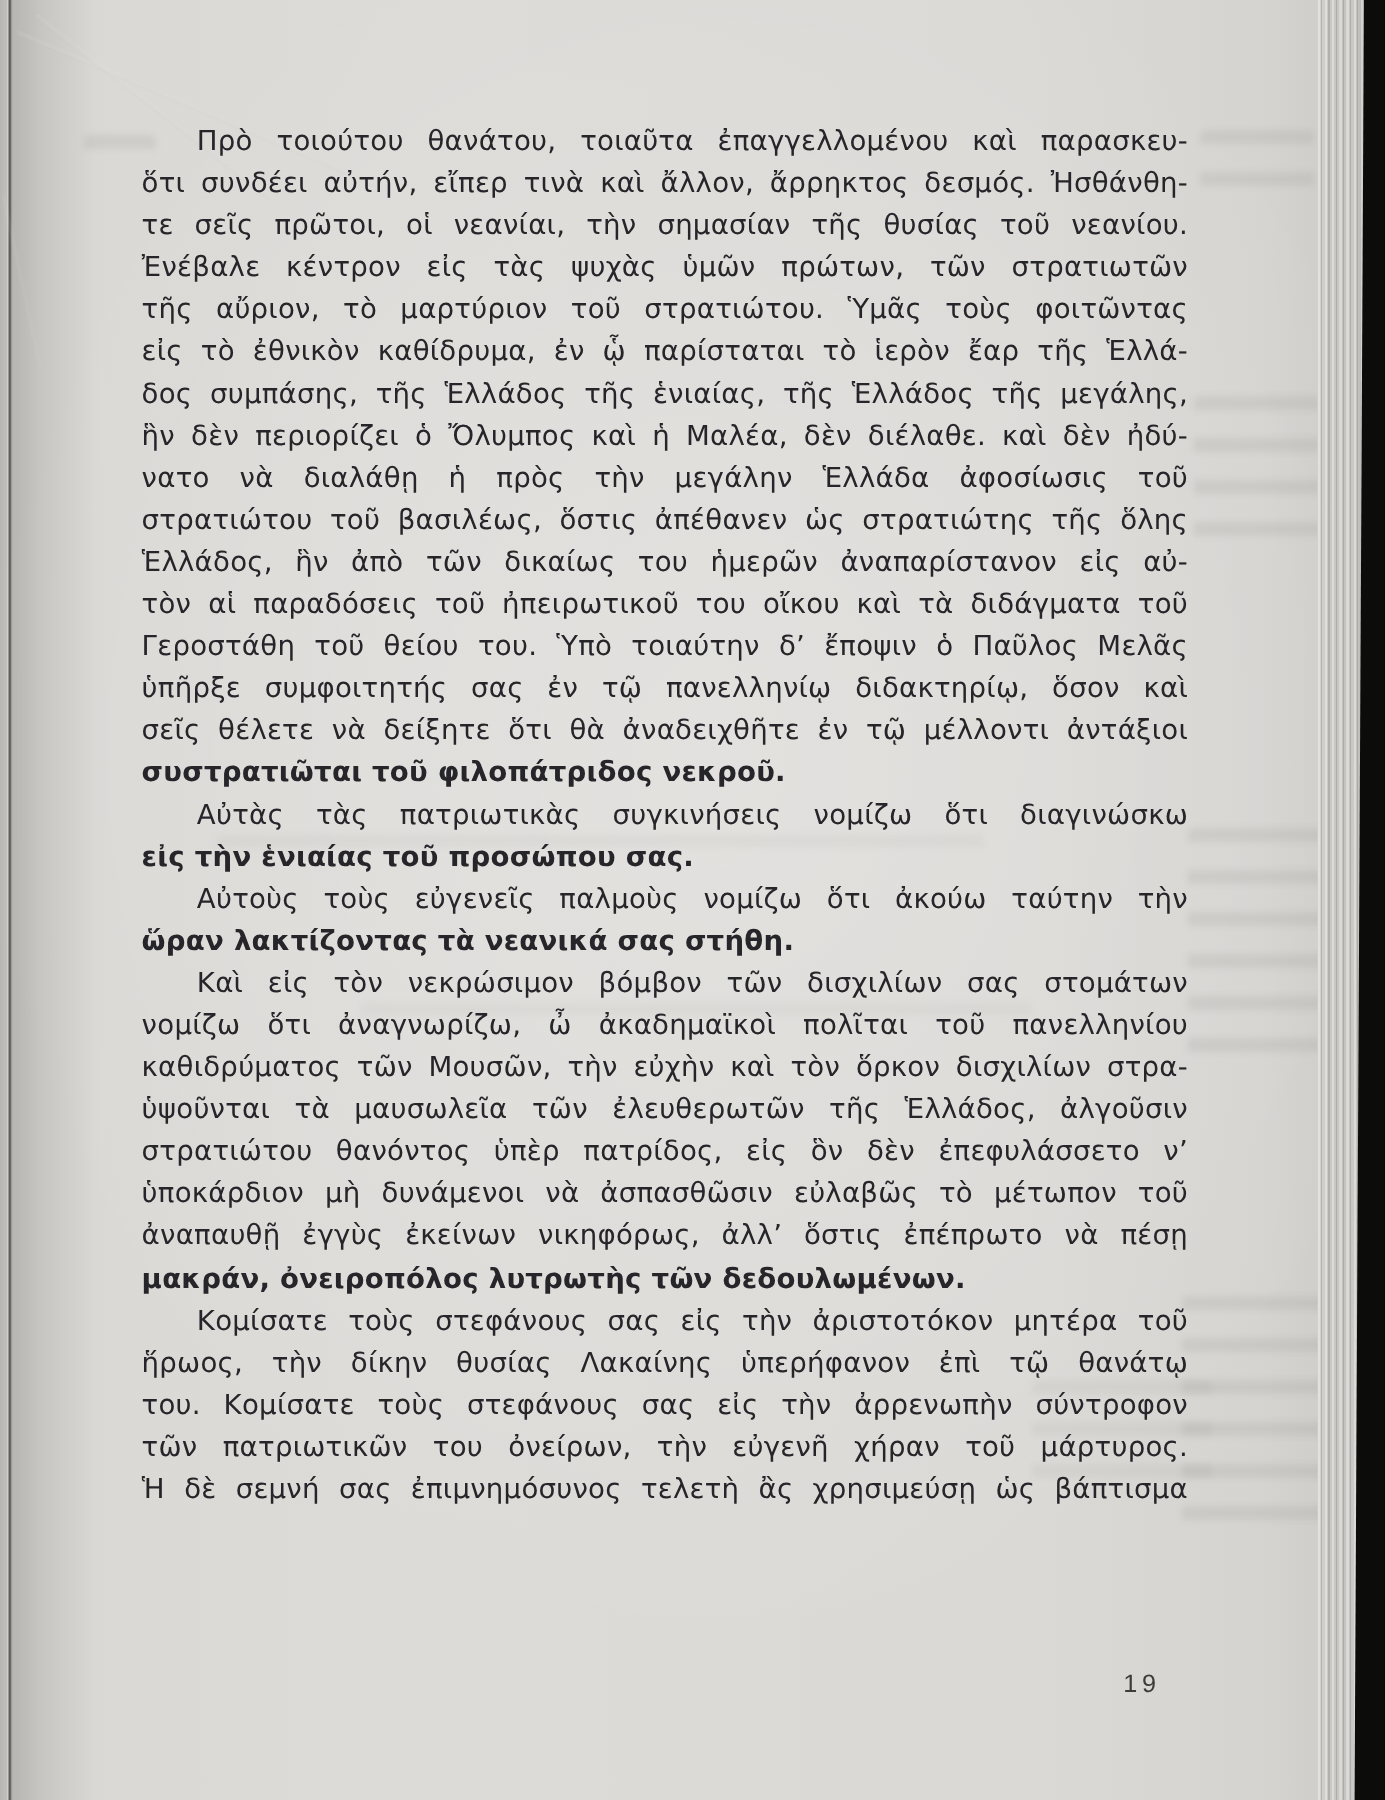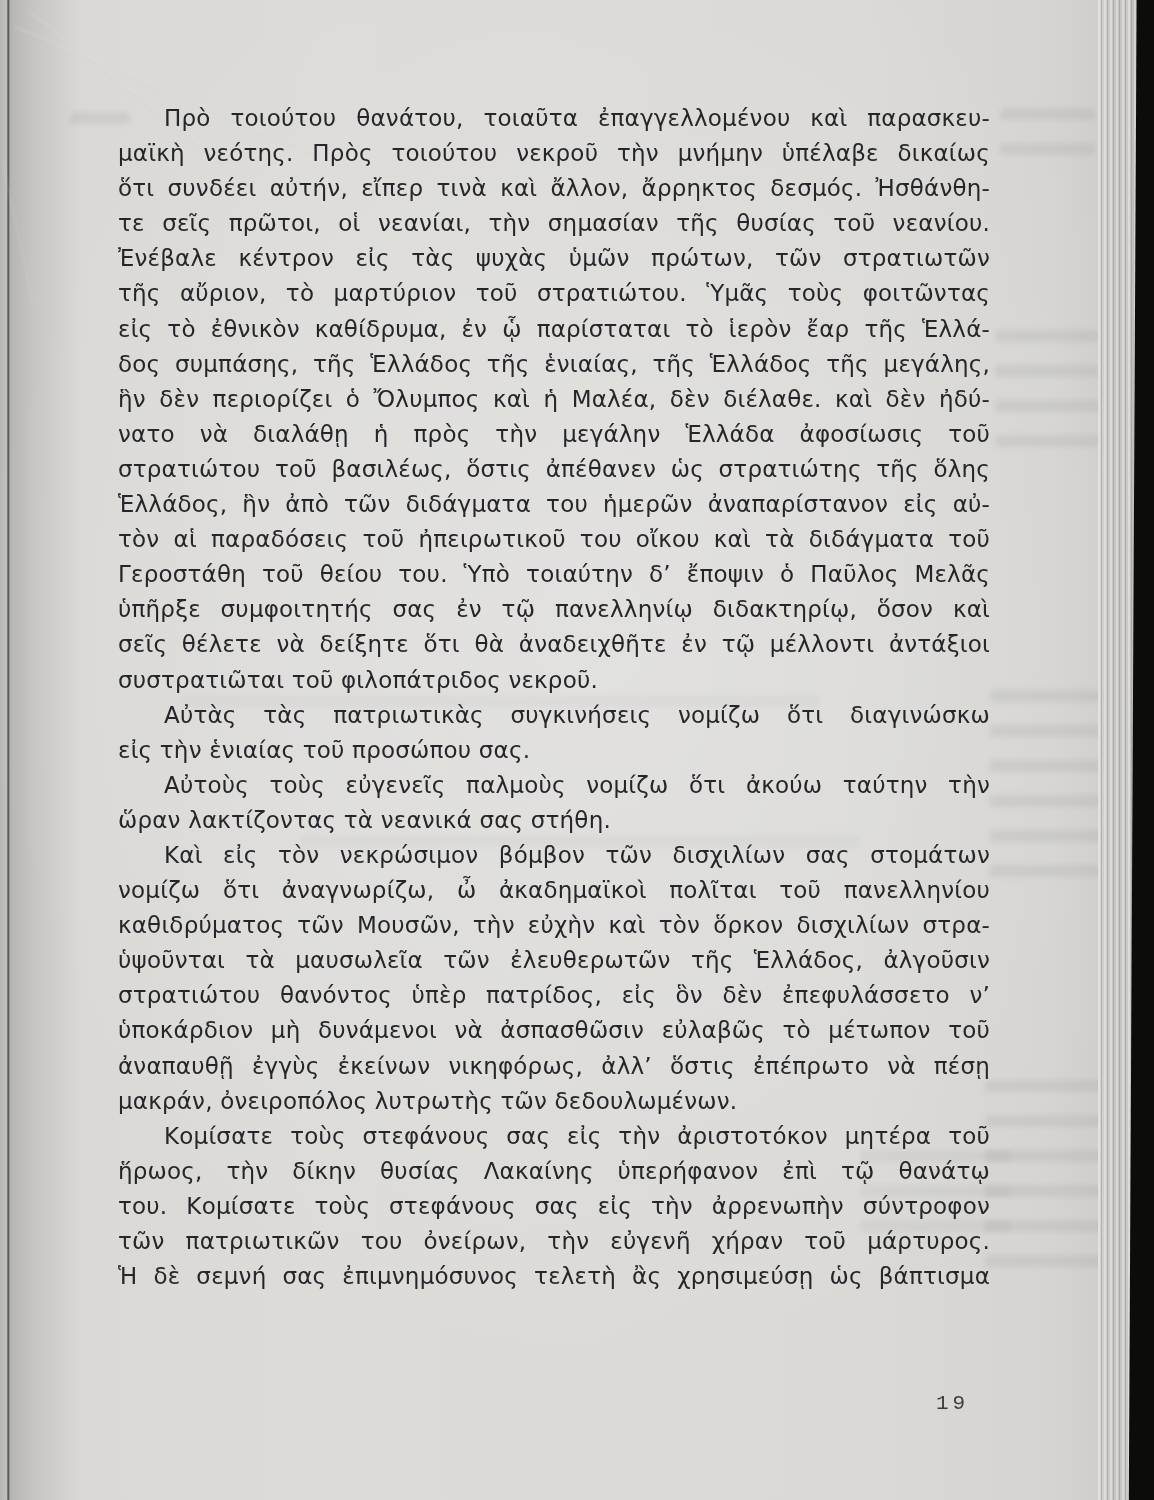--- a/index.html
+++ b/index.html
@@ -58,24 +58,24 @@
     position:absolute; left:118px; top:101px; width:872px;
     font-size:23px; line-height:35.1px; color:#26262a;
     letter-spacing:.2px;
   }
   .para { margin:0; }
   .line {
     height:35.1px; overflow:hidden; white-space:nowrap;
     text-align:justify; text-align-last:justify;
   }
   .line.first { text-indent:46px; }
-  .line.last  { text-align-last:left; }
+  .line.last  { text-align-last:left;font-weight:bold; }
   .page-number {
     position:absolute; left:936px; top:1392px;
-    font-family:Liberation Mono, monospace; font-size:21px; letter-spacing:4px;
+    font-family:Liberation Sans, sans-serif; font-size:21px; letter-spacing:4px;
     color:#3c3c3a;
   }
 </style>
 </head>
 <body>
 
 <div class="scan">
 
   <div class="paper"></div>
 
@@ -91,31 +91,30 @@
   <div class="smudge" style="left:995px; top:330px;  width:105px; height:130px;"></div>
   <div class="smudge" style="left:990px; top:690px;  width:115px; height:200px;"></div>
   <div class="smudge" style="left:180px; top:695px;  width:640px; height:24px; opacity:.22;"></div>
   <div class="smudge" style="left:300px; top:835px;  width:560px; height:24px; opacity:.20;"></div>
   <div class="smudge" style="left:985px; top:1080px; width:120px; height:190px;"></div>
   <div class="smudge" style="left:860px; top:1150px; width:150px; height:90px; opacity:.30;"></div>
 
   <div class="text-column">
       <div class="para">
         <div class="line first">Πρὸ τοιούτου θανάτου, τοιαῦτα ἐπαγγελλομένου καὶ παρασκευ-</div>
-        <div class="line">μαϊκὴ νεότης. Πρὸς τοιούτου νεκροῦ τὴν μνήμην ὑπέλαβε δικαίως</div>
         <div class="line">ὅτι συνδέει αὐτήν, εἴπερ τινὰ καὶ ἄλλον, ἄρρηκτος δεσμός. Ἠσθάνθη-</div>
         <div class="line">τε σεῖς πρῶτοι, οἱ νεανίαι, τὴν σημασίαν τῆς θυσίας τοῦ νεανίου.</div>
         <div class="line">Ἐνέβαλε κέντρον εἰς τὰς ψυχὰς ὑμῶν πρώτων, τῶν στρατιωτῶν</div>
         <div class="line">τῆς αὔριον, τὸ μαρτύριον τοῦ στρατιώτου. Ὑμᾶς τοὺς φοιτῶντας</div>
         <div class="line">εἰς τὸ ἐθνικὸν καθίδρυμα, ἐν ᾧ παρίσταται τὸ ἱερὸν ἔαρ τῆς Ἑλλά-</div>
         <div class="line">δος συμπάσης, τῆς Ἑλλάδος τῆς ἑνιαίας, τῆς Ἑλλάδος τῆς μεγάλης,</div>
         <div class="line">ἣν δὲν περιορίζει ὁ Ὄλυμπος καὶ ἡ Μαλέα, δὲν διέλαθε. καὶ δὲν ἠδύ-</div>
         <div class="line">νατο νὰ διαλάθῃ ἡ πρὸς τὴν μεγάλην Ἑλλάδα ἀφοσίωσις τοῦ</div>
         <div class="line">στρατιώτου τοῦ βασιλέως, ὅστις ἀπέθανεν ὡς στρατιώτης τῆς ὅλης</div>
-        <div class="line">Ἑλλάδος, ἣν ἀπὸ τῶν διδάγματα του ἡμερῶν ἀναπαρίστανον εἰς αὐ-</div>
+        <div class="line">Ἑλλάδος, ἣν ἀπὸ τῶν δικαίως του ἡμερῶν ἀναπαρίστανον εἰς αὐ-</div>
         <div class="line">τὸν αἱ παραδόσεις τοῦ ἠπειρωτικοῦ του οἴκου καὶ τὰ διδάγματα τοῦ</div>
         <div class="line">Γεροστάθη τοῦ θείου του. Ὑπὸ τοιαύτην δ’ ἔποψιν ὁ Παῦλος Μελᾶς</div>
         <div class="line">ὑπῆρξε συμφοιτητής σας ἐν τῷ πανελληνίῳ διδακτηρίῳ, ὅσον καὶ</div>
         <div class="line">σεῖς θέλετε νὰ δείξητε  ὅτι θὰ ἀναδειχθῆτε ἐν τῷ μέλλοντι ἀντάξιοι</div>
         <div class="line last">συστρατιῶται τοῦ φιλοπάτριδος νεκροῦ.</div>
       </div>
       <div class="para">
         <div class="line first">Αὐτὰς τὰς πατριωτικὰς συγκινήσεις  νομίζω ὅτι διαγινώσκω</div>
         <div class="line last">εἰς τὴν ἑνιαίας τοῦ προσώπου σας.</div>
       </div>

